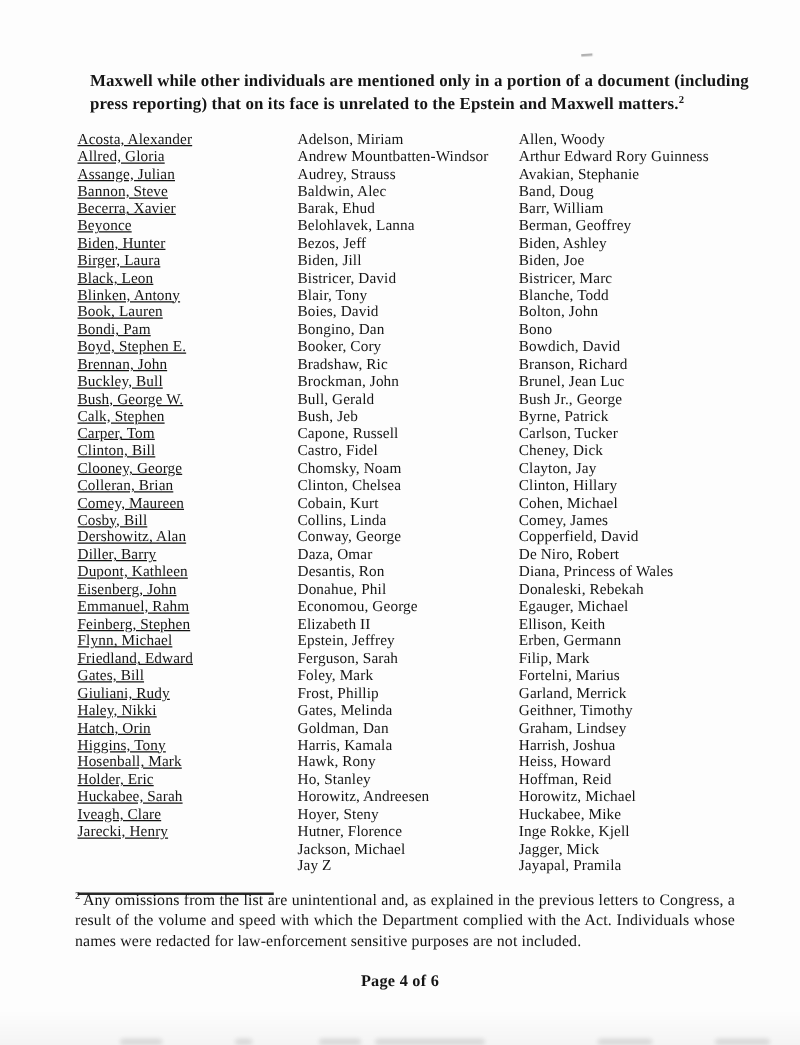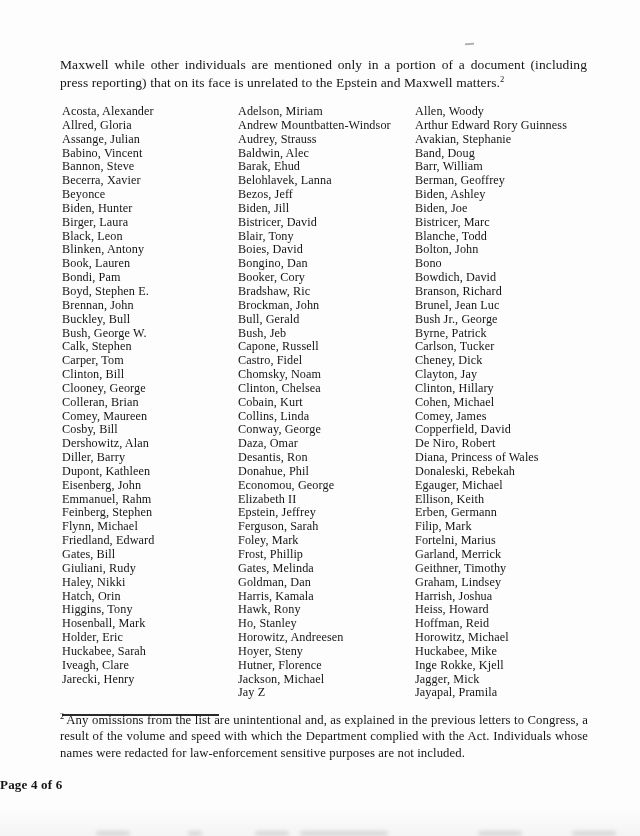--- a/index.html
+++ b/index.html
@@ -16,43 +16,44 @@
     color: #1a1a1a;
     overflow: hidden;
   }
   .scan-content {
     position: absolute;
     inset: 0;
     filter: blur(0.25px) contrast(1.05);
   }
   .intro {
     position: absolute;
-    left: 60px;
+    left: 72px;
     top: 56px;
     width: 527px;
     margin: 0;
     font-size: 13.5px;
     line-height: 17.6px;
     text-align: justify;
     letter-spacing: 0.1px;
+    font-weight: bold;
   }
   .intro sup, .footnote sup {
     font-size: 8.5px;
     line-height: 0;
     vertical-align: 5px;
   }
   .name-columns {
     position: absolute;
     left: 62px;
     top: 105px;
     width: 540px;
     display: flex;
   }
   .name-col { flex: 0 0 auto; }
-  .name-col-1 { width: 176px; }
+  .name-col-1 { width: 176px; text-decoration: underline; }
   .name-col-2 { width: 177px; }
   .name-col-3 { width: 185px; }
   .name-row {
     font-size: 12.2px;
     line-height: 13.85px;
     white-space: nowrap;
     letter-spacing: 0.1px;
   }
   .footnote-rule {
     position: absolute;
@@ -72,20 +73,21 @@
     line-height: 16.4px;
     text-align: justify;
     letter-spacing: 0.1px;
   }
   .footnote .footnote-body { padding-left: 2px; }
   .page-number {
     position: absolute;
     left: 0;
     top: 777px;
     width: 100%;
+    text-align: center;
     font-size: 13px;
     font-weight: bold;
     letter-spacing: 0.2px;
   }
   .artifact-dash {
     position: absolute;
     left: 465px;
     top: 43px;
     width: 9px;
     height: 2px;
@@ -124,21 +126,20 @@
 
     <div class="artifact-dash"></div>
 
     <p class="intro"><span>Maxwell while other individuals are mentioned only in a portion of a document (including press reporting) that on its face is unrelated to the Epstein and Maxwell matters.</span><sup>2</sup></p>
 
     <div class="name-columns">
       <div class="name-col name-col-1">
           <div class="name-row">Acosta, Alexander</div>
           <div class="name-row">Allred, Gloria</div>
           <div class="name-row">Assange, Julian</div>
-          <div class="name-row">Babino, Vincent</div>
           <div class="name-row">Bannon, Steve</div>
           <div class="name-row">Becerra, Xavier</div>
           <div class="name-row">Beyonce</div>
           <div class="name-row">Biden, Hunter</div>
           <div class="name-row">Birger, Laura</div>
           <div class="name-row">Black, Leon</div>
           <div class="name-row">Blinken, Antony</div>
           <div class="name-row">Book, Lauren</div>
           <div class="name-row">Bondi, Pam</div>
           <div class="name-row">Boyd, Stephen E.</div>

